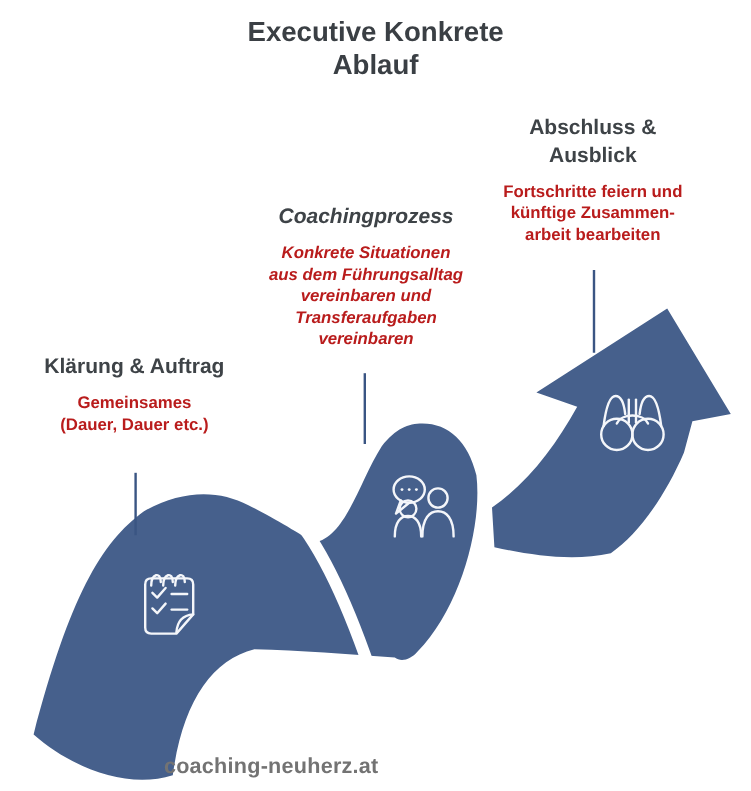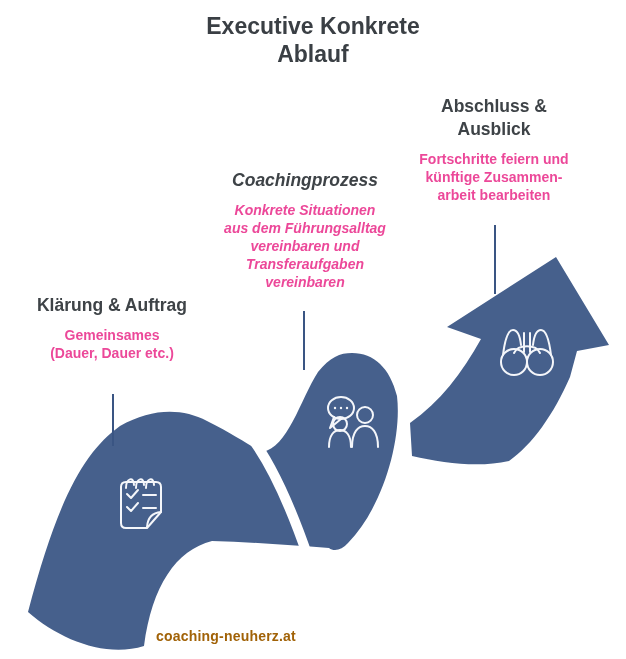--- a/index.html
+++ b/index.html
@@ -10,27 +10,27 @@
   }
   .abs{position:absolute;}
   .center-x{transform:translateX(-50%);}
   .page-title{
     top:12px;left:313px;text-align:center;
     font-size:23px;line-height:28px;font-weight:bold;color:#3a3f44;
     white-space:nowrap;
   }
   .stage{text-align:center;white-space:nowrap;}
   .stage-heading{font-size:17.5px;line-height:23px;font-weight:bold;color:#3e4347;}
-  .stage-body{font-size:14px;line-height:18px;font-weight:bold;color:#ec4899;margin-top:9px;}
+  .stage-body{font-size:14px;line-height:18px;font-weight:bold;color:#b91c1c;margin-top:9px;}
   .stage1{top:294px;left:112px;}
   .stage2{top:169px;left:305px;font-style:italic;}
   .stage3{top:95px;left:494px;}
   .watermark{
     top:628px;left:226px;text-align:center;white-space:nowrap;
-    font-size:14px;font-weight:bold;color:#a16207;letter-spacing:0.2px;
+    font-size:18px;font-weight:bold;color:#737373;letter-spacing:0.2px;
   }
   svg.wave{position:absolute;top:0;left:0;}
 </style>
 </head>
 <body>
 
 <div class="canvas">
 
   <svg class="wave" width="626" height="659" viewBox="0 0 626 659">
 

